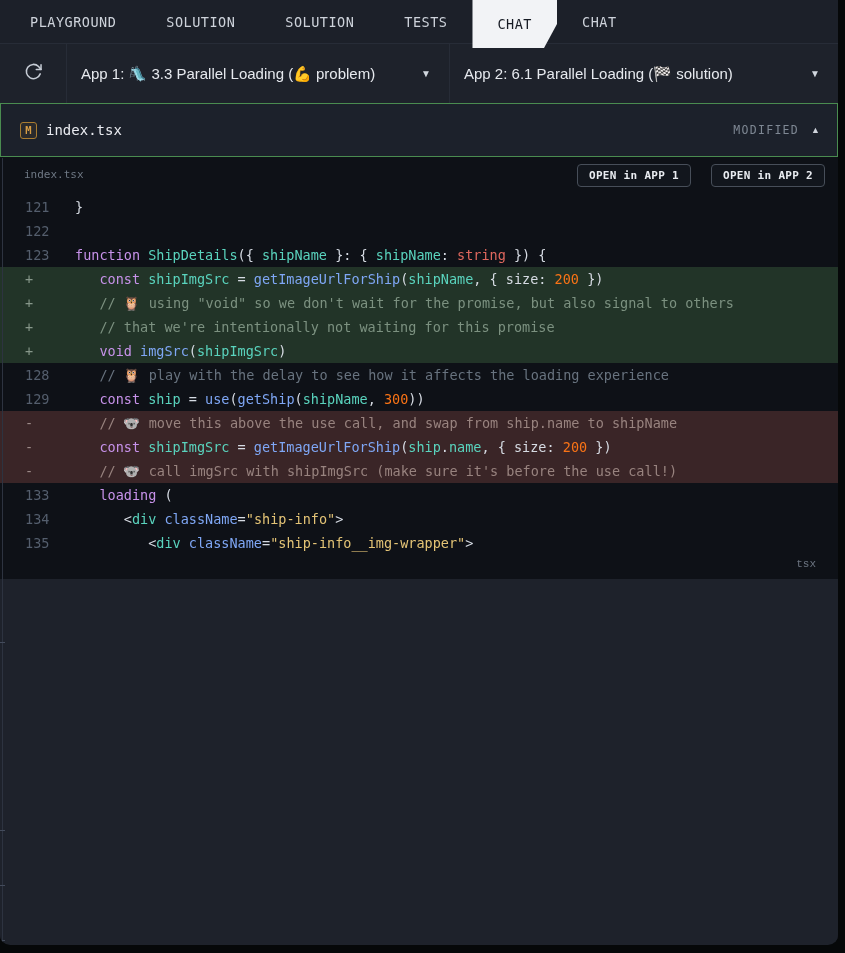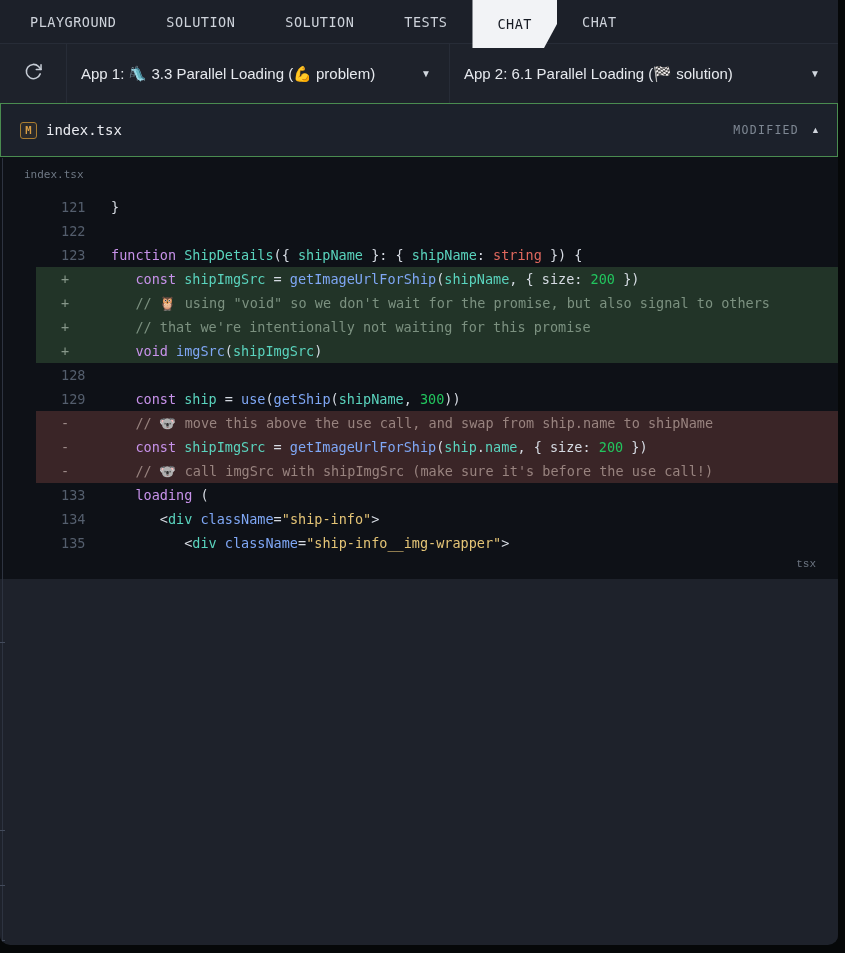--- a/index.html
+++ b/index.html
@@ -62,32 +62,32 @@
     position: absolute; left: 24px; top: 11px;
     font-family: "DejaVu Sans Mono", monospace; font-size: 11px; color: #6f7985;
   }
   .meta-buttons { position: absolute; right: 13px; top: 7px; display: flex; gap: 20px; }
   .open-btn {
     border: 1px solid #474e59; border-radius: 4px; background: #12161d;
     color: #e9ecf1; font-family: "DejaVu Sans Mono", monospace; font-size: 11px;
     font-weight: bold; letter-spacing: 0.3px; padding: 4px 11px; cursor: pointer;
   }
   .code-lines { font-family: "DejaVu Sans Mono", monospace; font-size: 13.5px; }
-  .code-row { display: flex; height: 24px; line-height: 24px; white-space: pre; tab-size: 3; margin-left: 36px; }
+  .code-row { display: flex; height: 24px; line-height: 24px; white-space: pre; tab-size: 3; }
   .gutter { width: 52px; flex: none; padding-left: 25px; color: #545e6d; }
   .code-text { padding-left: 23px; tab-size: 3; }
   .row-add { background: #223428; }
   .row-rem { background: #3a2527; }
   .row-add .gutter { color: #87978a; }
   .row-rem .gutter { color: #9c8a88; }
   .tok-kw  { color: #c792ea; }
   .tok-ent { color: #5ad4be; }
   .tok-fn  { color: #7fa7f5; }
   .tok-typ { color: #e0685e; }
-  .tok-num { color: #22c55e; }
+  .tok-num { color: #f97316; }
   .tok-pun { color: #d6dbe3; }
   .tok-str { color: #e4c476; }
   .tok-cmt { color: #68737f; }
   .row-add .tok-cmt { color: #7c9180; }
   .row-rem .tok-cmt { color: #98837f; }
   .lang-badge {
     text-align: right; padding: 3px 22px 7px 0;
     font-family: Liberation Mono, monospace; font-size: 11px; color: #6b7480;
   }
   .panel-filler { background: #1e222b; }
@@ -131,30 +131,34 @@
   <div class="file-header">
     <span class="m-badge">M</span>
     <span class="file-name">index.tsx</span>
     <span class="file-status">MODIFIED</span>
     <span class="collapse-arrow">▲</span>
   </div>
 
   <div class="code-panel">
     <div class="code-meta">
       <span class="meta-filename">index.tsx</span>
+      <div class="meta-buttons">
+        <button class="open-btn">OPEN in APP 1</button>
+        <button class="open-btn">OPEN in APP 2</button>
+      </div>
     </div>
     <div class="code-lines">
         <div class="code-row row-ctx"><span class="gutter">121</span><span class="code-text"><span class="tok-pun">}</span></span></div>
         <div class="code-row row-ctx"><span class="gutter">122</span><span class="code-text"></span></div>
         <div class="code-row row-ctx"><span class="gutter">123</span><span class="code-text"><span class="tok-kw">function</span><span class="tok-pun"> </span><span class="tok-ent">ShipDetails</span><span class="tok-pun">({ </span><span class="tok-ent">shipName</span><span class="tok-pun"> }: { </span><span class="tok-ent">shipName</span><span class="tok-pun">: </span><span class="tok-typ">string</span><span class="tok-pun"> }) {</span></span></div>
         <div class="code-row row-add"><span class="gutter">+</span><span class="code-text"><span class="tok-pun">	</span><span class="tok-kw">const</span><span class="tok-pun"> </span><span class="tok-ent">shipImgSrc</span><span class="tok-pun"> = </span><span class="tok-fn">getImageUrlForShip</span><span class="tok-pun">(</span><span class="tok-ent">shipName</span><span class="tok-pun">, { size: </span><span class="tok-num">200</span><span class="tok-pun"> })</span></span></div>
         <div class="code-row row-add"><span class="gutter">+</span><span class="code-text"><span class="tok-cmt">	// 🦉 using "void" so we don't wait for the promise, but also signal to others</span></span></div>
         <div class="code-row row-add"><span class="gutter">+</span><span class="code-text"><span class="tok-cmt">	// that we're intentionally not waiting for this promise</span></span></div>
         <div class="code-row row-add"><span class="gutter">+</span><span class="code-text"><span class="tok-pun">	</span><span class="tok-kw">void</span><span class="tok-pun"> </span><span class="tok-fn">imgSrc</span><span class="tok-pun">(</span><span class="tok-ent">shipImgSrc</span><span class="tok-pun">)</span></span></div>
-        <div class="code-row row-ctx"><span class="gutter">128</span></div>
+        <div class="code-row row-ctx"><span class="gutter">128</span><span class="code-text"><span class="tok-cmt">	// 🦉 play with the delay to see how it affects the loading experience</span></span></div>
         <div class="code-row row-ctx"><span class="gutter">129</span><span class="code-text"><span class="tok-pun">	</span><span class="tok-kw">const</span><span class="tok-pun"> </span><span class="tok-ent">ship</span><span class="tok-pun"> = </span><span class="tok-fn">use</span><span class="tok-pun">(</span><span class="tok-fn">getShip</span><span class="tok-pun">(</span><span class="tok-ent">shipName</span><span class="tok-pun">, </span><span class="tok-num">300</span><span class="tok-pun">))</span></span></div>
         <div class="code-row row-rem"><span class="gutter">-</span><span class="code-text"><span class="tok-cmt">	// 🐨 move this above the use call, and swap from ship.name to shipName</span></span></div>
         <div class="code-row row-rem"><span class="gutter">-</span><span class="code-text"><span class="tok-pun">	</span><span class="tok-kw">const</span><span class="tok-pun"> </span><span class="tok-ent">shipImgSrc</span><span class="tok-pun"> = </span><span class="tok-fn">getImageUrlForShip</span><span class="tok-pun">(</span><span class="tok-ent">ship</span><span class="tok-pun">.</span><span class="tok-ent">name</span><span class="tok-pun">, { size: </span><span class="tok-num">200</span><span class="tok-pun"> })</span></span></div>
         <div class="code-row row-rem"><span class="gutter">-</span><span class="code-text"><span class="tok-cmt">	// 🐨 call imgSrc with shipImgSrc (make sure it's before the use call!)</span></span></div>
         <div class="code-row row-ctx"><span class="gutter">133</span><span class="code-text"><span class="tok-pun">	</span><span class="tok-kw">loading</span><span class="tok-pun"> (</span></span></div>
         <div class="code-row row-ctx"><span class="gutter">134</span><span class="code-text"><span class="tok-pun">		&lt;</span><span class="tok-ent">div</span><span class="tok-pun"> </span><span class="tok-fn">className</span><span class="tok-pun">=</span><span class="tok-str">"ship-info"</span><span class="tok-pun">&gt;</span></span></div>
         <div class="code-row row-ctx"><span class="gutter">135</span><span class="code-text"><span class="tok-pun">			&lt;</span><span class="tok-ent">div</span><span class="tok-pun"> </span><span class="tok-fn">className</span><span class="tok-pun">=</span><span class="tok-str">"ship-info__img-wrapper"</span><span class="tok-pun">&gt;</span></span></div>
       </div>
     <div class="lang-badge">tsx</div>
   </div>

